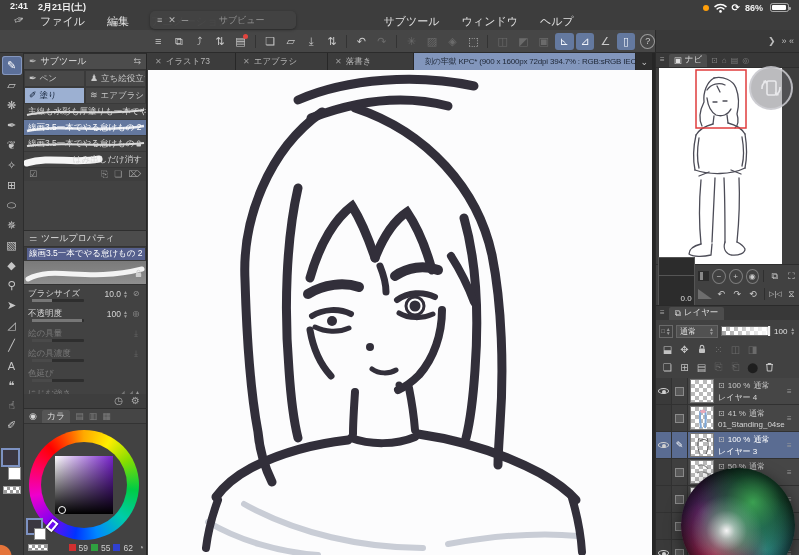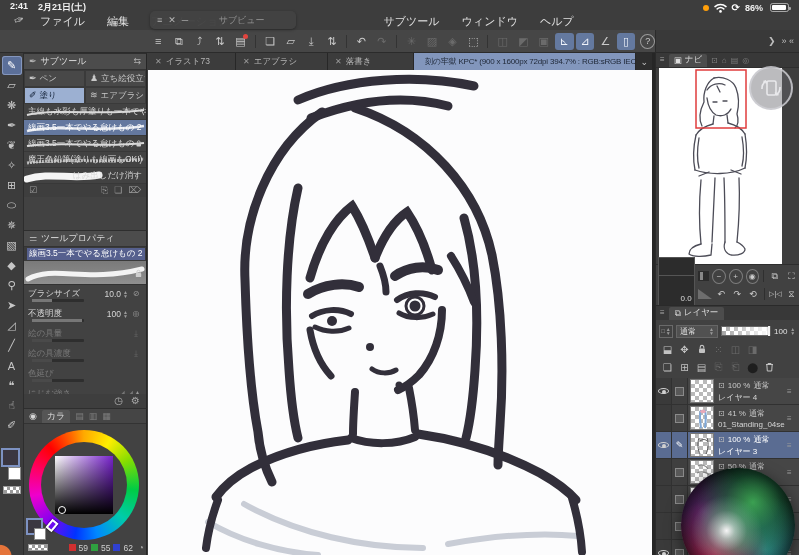--- a/index.html
+++ b/index.html
@@ -392,26 +392,20 @@
       <svg width="123" height="16">
           <path d="M3 10 C35 5 80 12 120 7" fill="none" stroke="#fff" stroke-width="2" opacity=".8"></path>
         </svg>
       <span class="nm">線画3.5一本でやる怠けもの</span>
       <span class="sp" style="flex:1"></span>
       <svg width="9" height="9" viewBox="0 0 10 10" style="position:relative;z-index:2">
           <rect x="2" y="4.5" width="6" height="4.5" rx="1" fill="#cfcfcf"></rect>
           <path d="M3.2 4.5 V3.2 a1.8 1.8 0 0 1 3.6 0 V4.5" fill="none" stroke="#cfcfcf" stroke-width="1.1"></path>
         </svg>
     </div>
-    <div class="brow">
-      <svg width="123" height="16">
-          <path d="M3 11 C40 6 85 11 120 7" fill="none" stroke="#e8e8e8" stroke-width="3" opacity=".7" stroke-dasharray="2 1"></path>
-        </svg>
-      <span class="nm">魔王色鉛筆(塗りも線画もOK!)</span>
-    </div>
     <div class="brow right">
       <svg width="123" height="16">
           <path d="M3 11 C25 4 50 12 75 7" fill="none" stroke="#fff" stroke-width="7" opacity=".95" stroke-linecap="round"></path>
         </svg>
       <span class="nm">はみ出しだけ消す</span>
     </div>
     <div class="st-foot">
       <span class="ic">☑</span>
       <span class="grp">
         <span class="ic">⎘</span>

